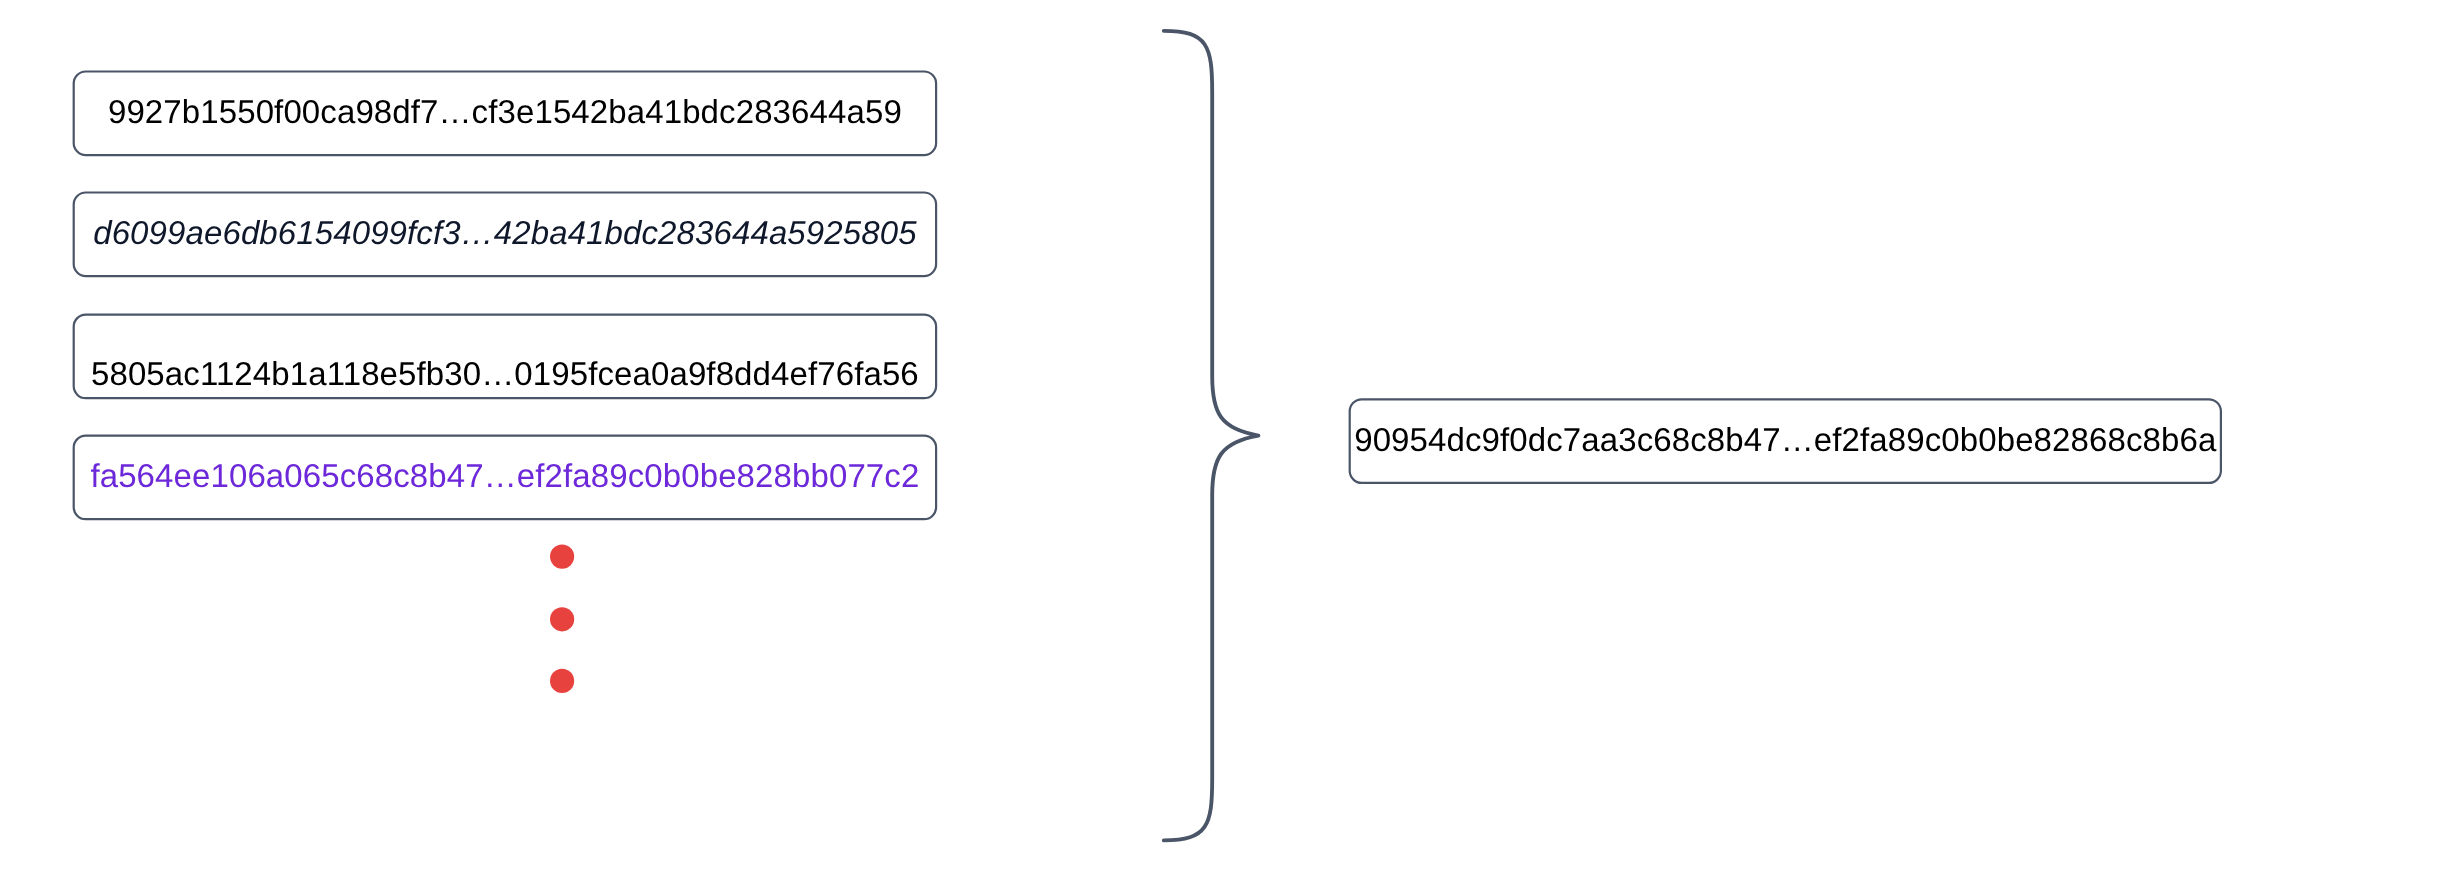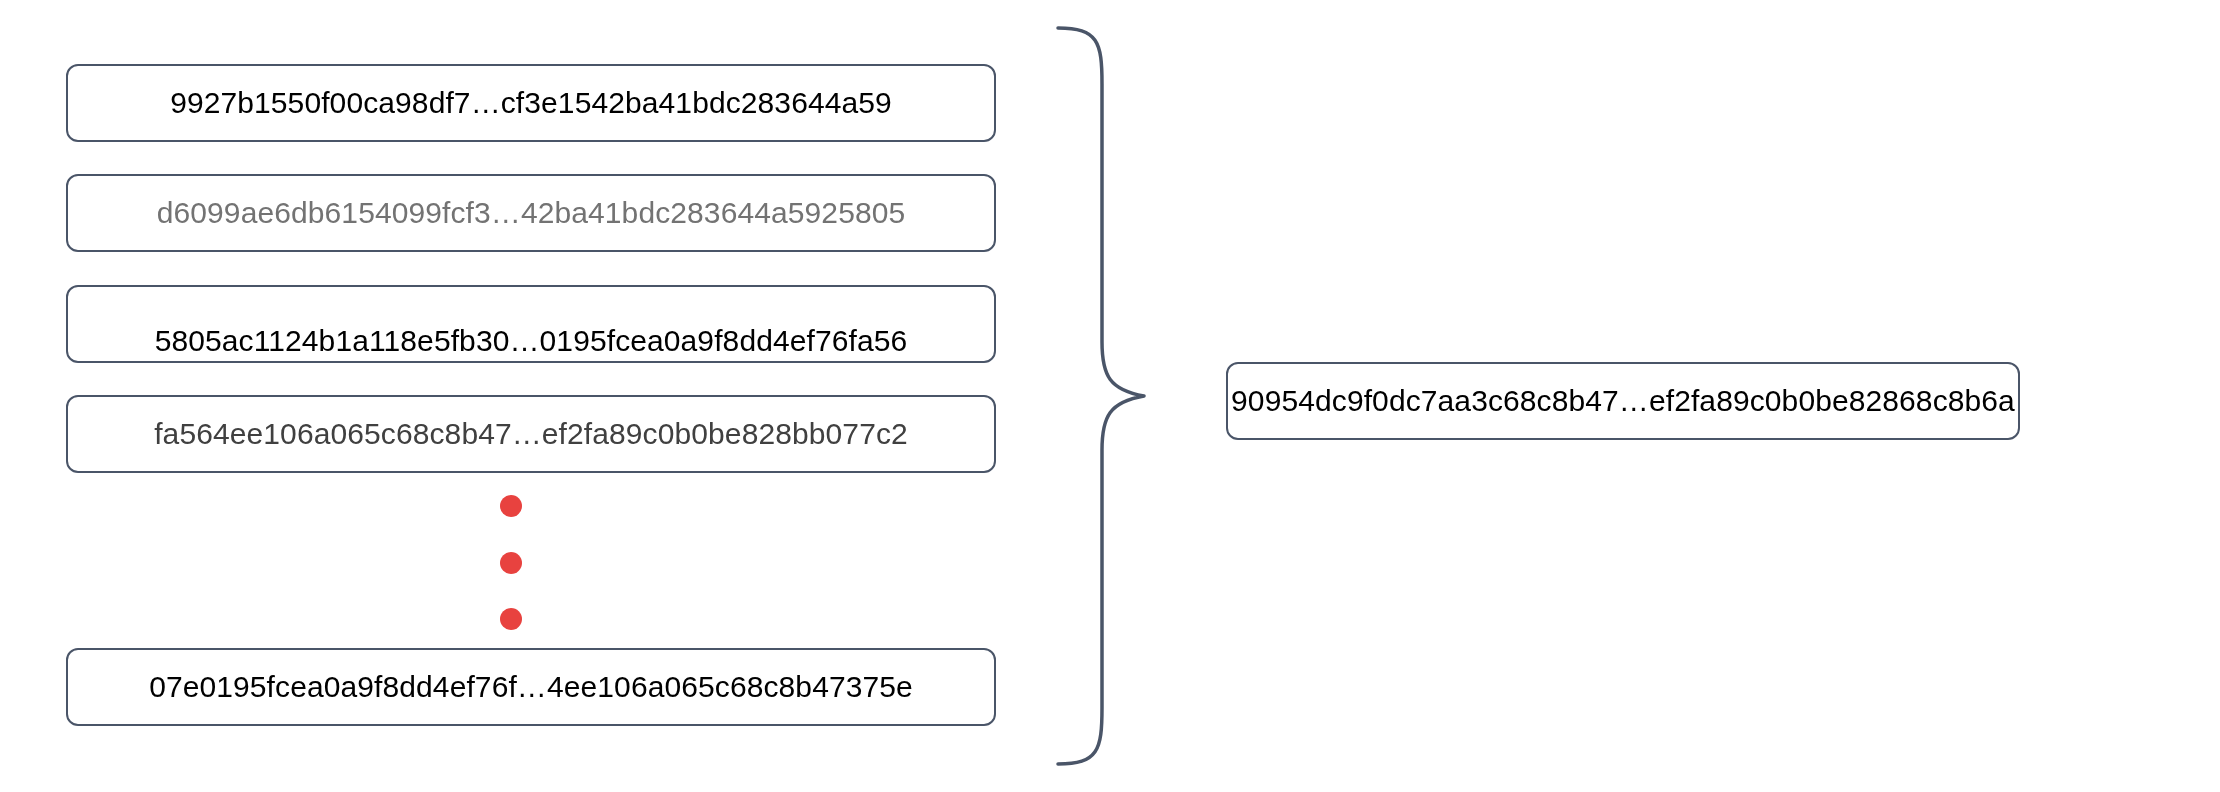--- a/index.html
+++ b/index.html
@@ -37,21 +37,21 @@
 
   .hash-box .hash-text {
     font-family: "Liberation Sans", sans-serif;
     letter-spacing: 0.1px;
   }
 
   
   .left-col .hash-box,
   .left-column-box {
     left: 66px;
-    width: 930px;
+    width: 786px;
     height: 78px;
     font-size: 30px;
   }
 
   #input-hash-0 { top: 64px; }
   #input-hash-1 { top: 174px; }
   #input-hash-2 { top: 285px; }
   #input-hash-3 { top: 395px; }
   #input-hash-4 { top: 648px; }
 
@@ -101,40 +101,37 @@
 </head>
 <body style="background: rgb(255, 255, 255);">
 
 <div id="diagram-canvas">
 
   <div class="hash-box left-column-box" id="input-hash-0" style="border-color: rgb(74, 85, 104);">
     <span class="hash-text" style="color: rgb(0, 0, 0);">9927b1550f00ca98df7…cf3e1542ba41bdc283644a59</span>
   </div>
 
   <div class="hash-box left-column-box" id="input-hash-1" style="border-color: rgb(74, 85, 104);">
-    <span class="hash-text" style="color: #737373;">d6099ae6db6154099fcf3…42ba41bdc283644a5925805</span>
+    <span class="hash-text" style="color: #0f172a; font-style: italic;">d6099ae6db6154099fcf3…42ba41bdc283644a5925805</span>
   </div>
 
   <div class="hash-box left-column-box" id="input-hash-2" style="border-color: rgb(74, 85, 104);">
     <span class="hash-text" style="color: rgb(0, 0, 0); margin-top: 34px;">5805ac1124b1a118e5fb30…0195fcea0a9f8dd4ef76fa56</span>
   </div>
 
   <div class="hash-box left-column-box" id="input-hash-3" style="border-color: rgb(74, 85, 104);">
-    <span class="hash-text" style="color: #404040;">fa564ee106a065c68c8b47…ef2fa89c0b0be828bb077c2</span>
+    <span class="hash-text" style="color: #6d28d9;">fa564ee106a065c68c8b47…ef2fa89c0b0be828bb077c2</span>
   </div>
 
   <div id="ellipsis-group">
     <span class="ellipsis-dot" style="background: rgb(232, 66, 63);"></span>
     <span class="ellipsis-dot" style="background: rgb(232, 66, 63);"></span>
     <span class="ellipsis-dot" style="background: rgb(232, 66, 63);"></span>
   </div>
 
-  <div class="hash-box left-column-box" id="input-hash-4" style="border-color: rgb(74, 85, 104);">
-    <span class="hash-text" style="color: rgb(0, 0, 0);">07e0195fcea0a9f8dd4ef76f…4ee106a065c68c8b47375e</span>
-  </div>
 
   <div id="grouping-brace">
     <svg viewBox="0 0 120 744" preserveAspectRatio="none">
       <path d="M 18 4
                C 58 4, 62 18, 62 60
                L 62 318
                C 62 352, 70 366, 104 372
                C 70 378, 62 392, 62 426
                L 62 684
                C 62 726, 58 740, 18 740" fill="none" stroke="#4a5568" stroke-width="3.5" stroke-linecap="round" stroke-linejoin="round"></path>

